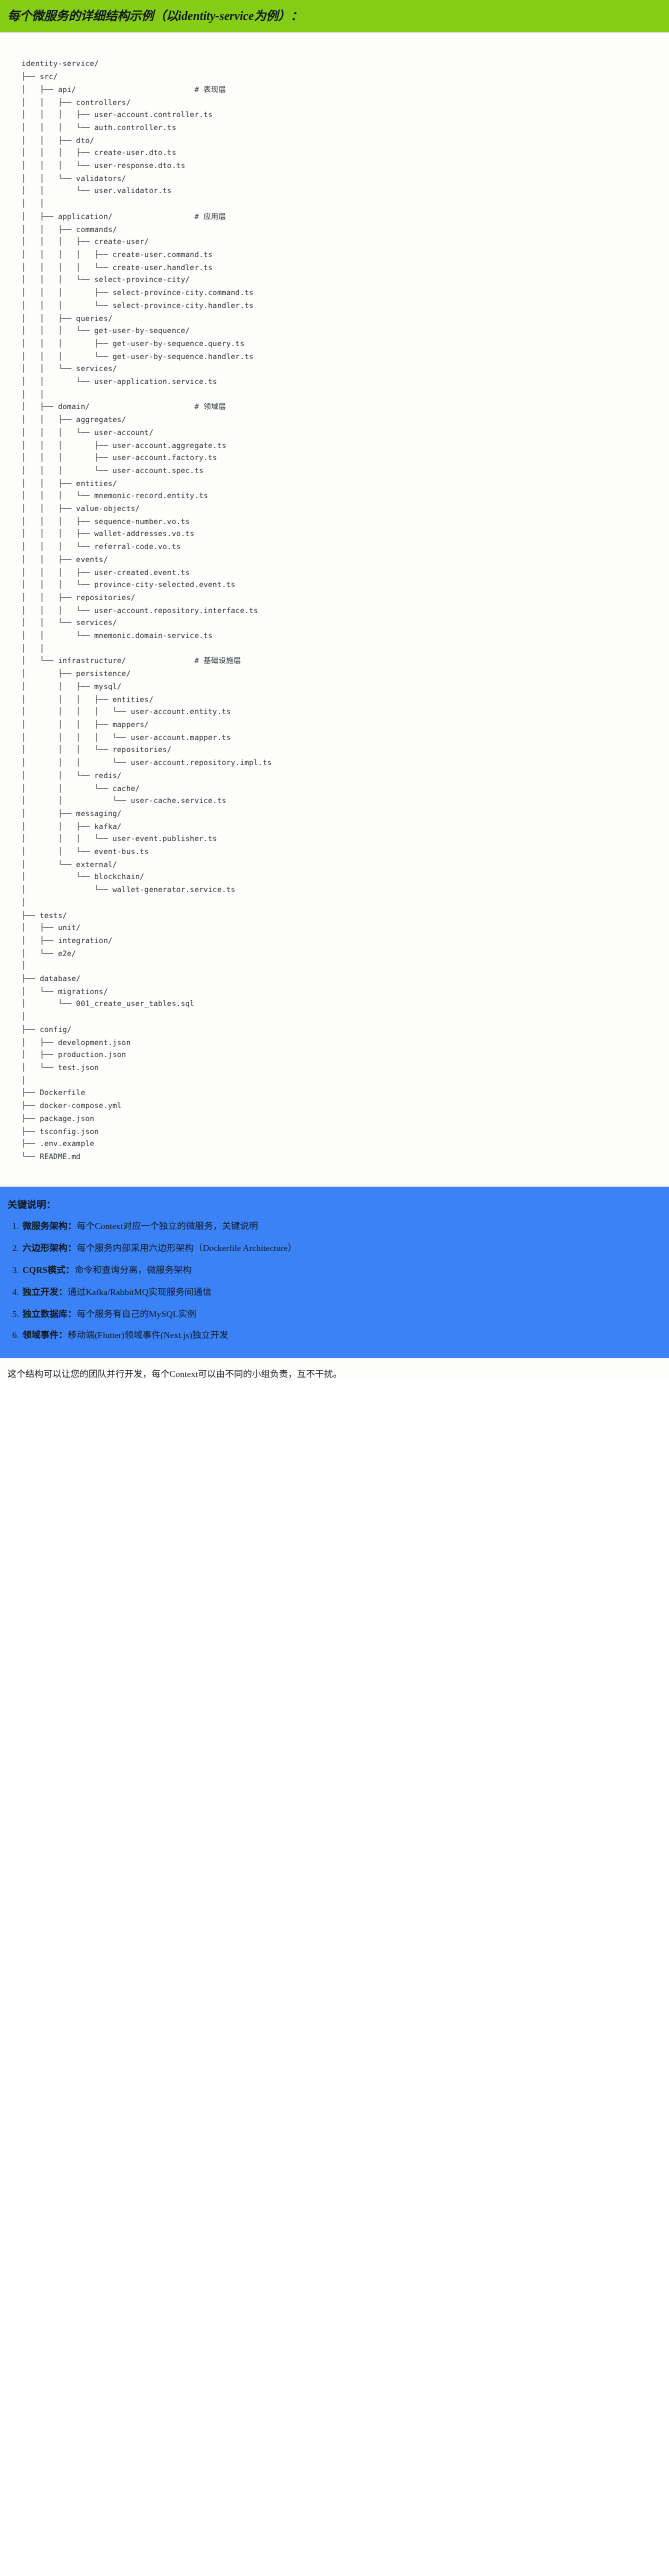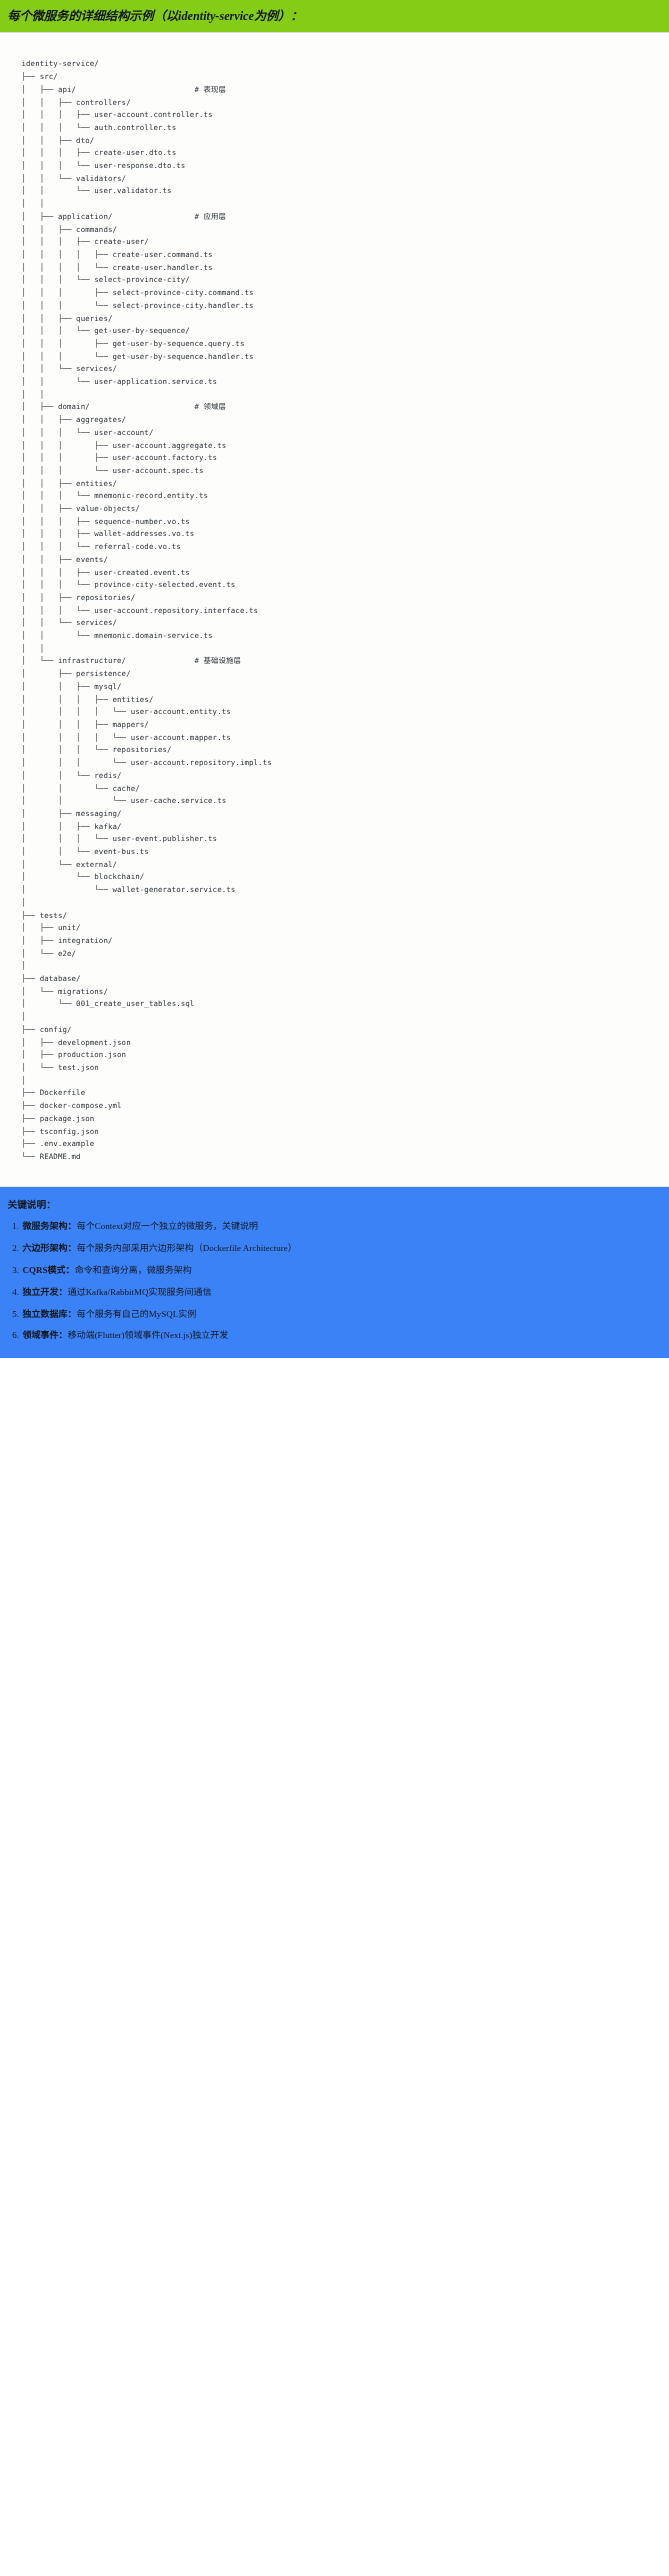--- a/index.html
+++ b/index.html
@@ -203,15 +203,16 @@
     <ol class="kp-list" id="kp-list">
         <li><span class="kp-term">微服务架构</span><span class="kp-sep">：</span><span class="kp-desc">每个Context对应一个独立的微服务，关键说明</span></li>
         <li><span class="kp-term">六边形架构</span><span class="kp-sep">：</span><span class="kp-desc">每个服务内部采用六边形架构（Dockerfile Architecture）</span></li>
         <li><span class="kp-term">CQRS模式</span><span class="kp-sep">：</span><span class="kp-desc">命令和查询分离，微服务架构</span></li>
         <li><span class="kp-term">独立开发</span><span class="kp-sep">：</span><span class="kp-desc">通过Kafka/RabbitMQ实现服务间通信</span></li>
         <li><span class="kp-term">独立数据库</span><span class="kp-sep">：</span><span class="kp-desc">每个服务有自己的MySQL实例</span></li>
         <li><span class="kp-term">领域事件</span><span class="kp-sep">：</span><span class="kp-desc">移动端(Flutter)领域事件(Next.js)独立开发</span></li>
       </ol>
   </div>
 
+  <div class="closing">这个结构可以让您的团队并行开发，每个Context可以由不同的小组负责，互不干扰。</div>
 
 </div>
 
 
 </body></html>

